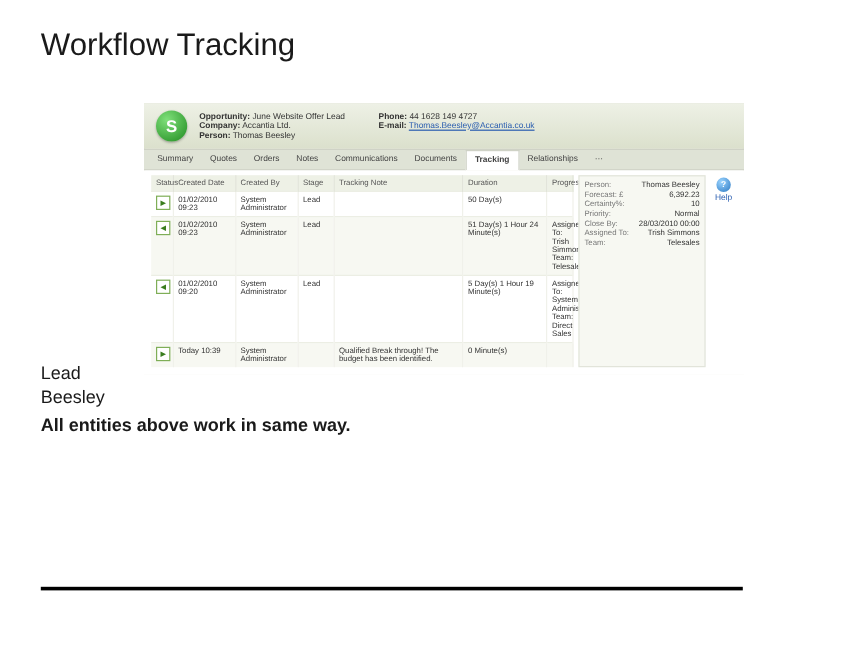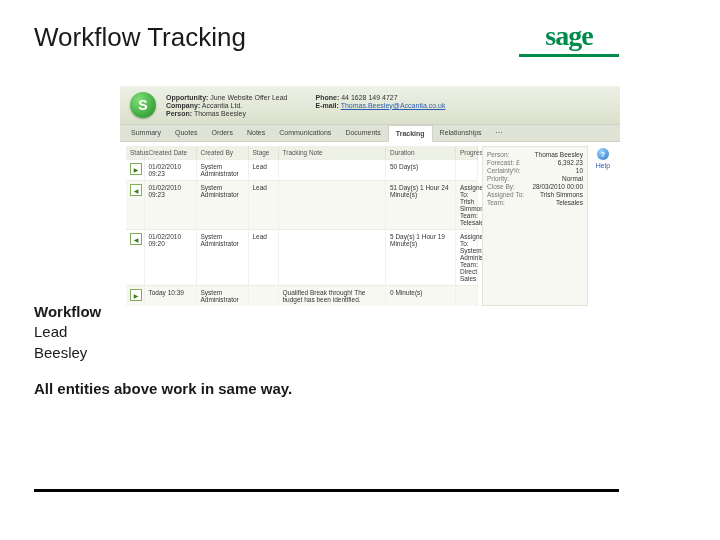--- a/index.html
+++ b/index.html
@@ -26,33 +26,29 @@
 .grid tr.alt td{background:#f7f8f2}
 .arrow-cell{width:16px;text-align:center}
 .arrow{display:inline-flex;width:10px;height:10px;border:1px solid #7fae57;align-items:center;justify-content:center;color:#3a7d1e;font-size:6px;background:#fff}
 .side-panel{width:96px;background:#f7f8f2;border:1px solid #e2e4da;padding:4px;font-size:6.5px;color:#333;display:flex;flex-direction:column;gap:1px}
 .side-panel .kv{display:flex;justify-content:space-between;gap:6px}
 .side-panel .kv span:first-child{color:#777}
 .help{width:22px;text-align:center;color:#2a5db0;font-size:7px;padding-top:2px}
 .help .q{display:inline-flex;width:12px;height:12px;border-radius:50%;background:radial-gradient(circle at 35% 30%,#9bd4ff,#2b78c2);color:#fff;align-items:center;justify-content:center;font-weight:700;margin-bottom:2px}
 .copy{position:absolute;left:34px;top:302px;font-size:15px;line-height:1.35}
 .copy .hd{font-weight:700}
-.copy .closing{font-weight:700;margin-top:16px}
+.copy .closing{font-weight:700;margin-top:2px}
 .rule{position:absolute;left:34px;right:28px;bottom:48px;height:3px;background:#000}
 </style>
 </head>
 <body>
 <div class="slide">
 
 <div class="title">Workflow Tracking</div>
 
-<div class="logo">
-  <div class="logo-text">sage</div>
-  <div class="logo-underline"></div>
-</div>
 
 <div class="screenshot">
   <div class="rec-header">
     <div class="rec-icon-wrap">S</div>
     <div class="rec-fields">
       <div class="rec-col" id="rec-left">
             <div class="rec-line"><b>Opportunity:</b> June Website Offer Lead</div>
             <div class="rec-line"><b>Company:</b> Accantia Ltd.</div>
             <div class="rec-line"><b>Person:</b> Thomas Beesley</div>
           </div>
@@ -165,21 +161,20 @@
           </div>
         </div>
     <div class="help">
       <span class="q">?</span>
       <div>Help</div>
     </div>
   </div>
 </div>
 
 <div class="copy">
-  <div class="hd">Workflow</div>
   <div id="copy-items">
         <div>Lead</div>
         <div>Beesley</div>
       </div>
   <div class="closing">All entities above work in same way.</div>
 </div>
 
 <div class="rule"></div>
 
 </div>

